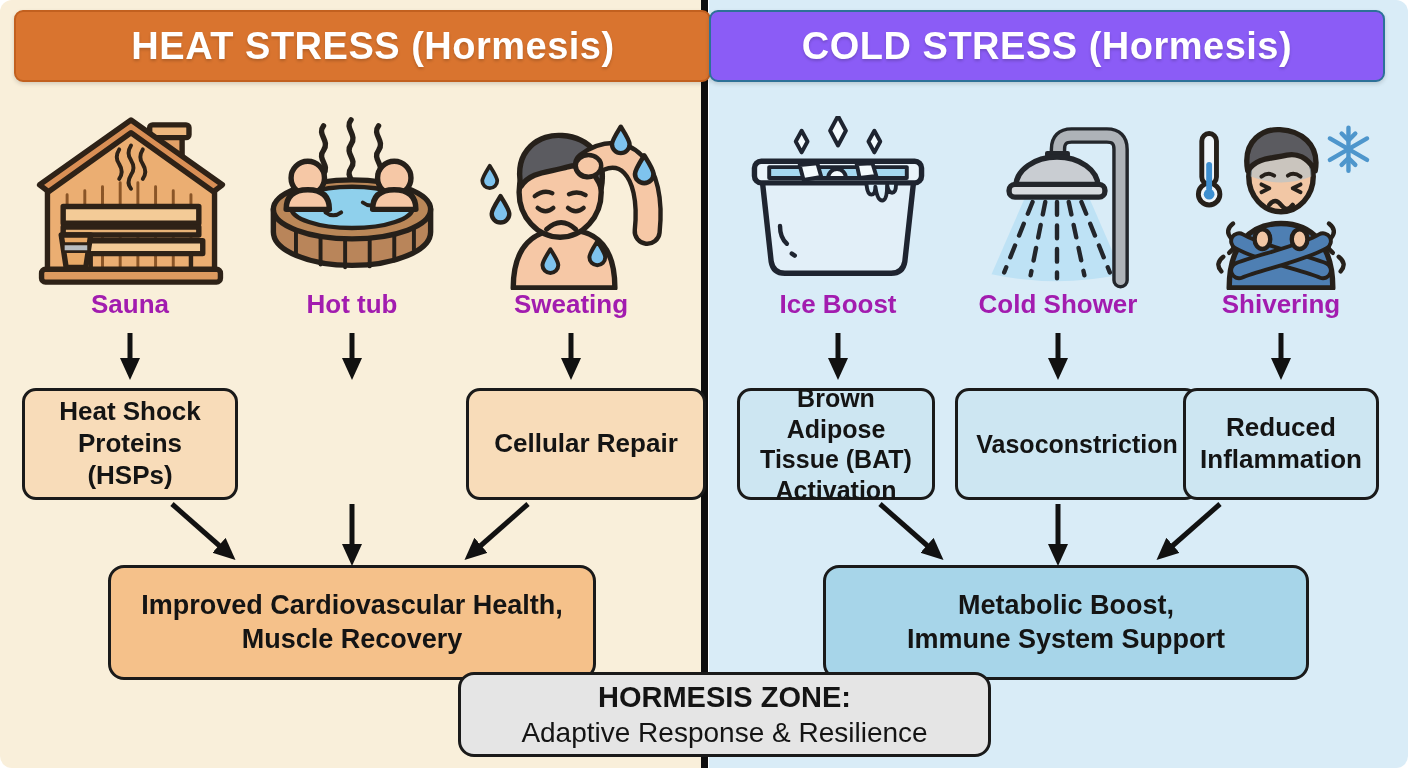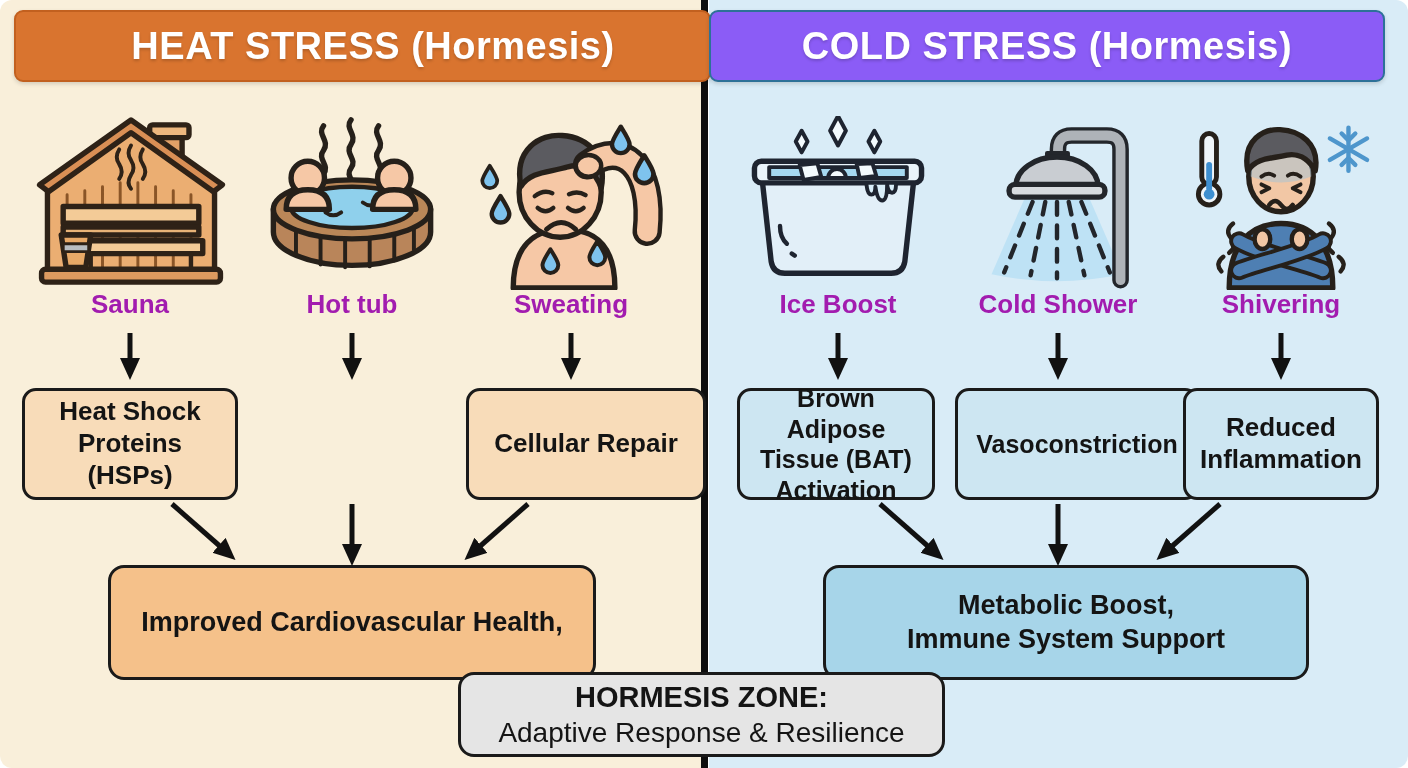--- a/index.html
+++ b/index.html
@@ -35,21 +35,21 @@
   .heat-box{background:#F8DCB9;}
   .cold-box{background:#CDE6F2;}
   .outcome{
     position:absolute;top:565px;height:115px;border:3px solid #1a1a1a;border-radius:16px;
     display:flex;flex-direction:column;align-items:center;justify-content:center;text-align:center;
     font-size:27px;font-weight:700;line-height:1.25;box-sizing:border-box;
   }
   #heat-outcome{left:108px;width:488px;background:#F5C18A;}
   #cold-outcome{left:815px;width:486px;background:#A7D5E9;margin-left:8px;}
   #hormesis{
-    position:absolute;left:458px;top:672px;width:487px;height:85px;z-index:5;
+    position:absolute;left:458px;top:672px;width:533px;height:85px;z-index:5;
     background:#E5E5E5;border:3px solid #1a1a1a;border-radius:16px;
     display:flex;flex-direction:column;align-items:center;justify-content:center;text-align:center;
     line-height:1.25;box-sizing:border-box;
   }
   #hormesis .l1{font-size:29px;font-weight:700;}
   #hormesis .l2{font-size:28px;font-weight:400;}
   #arrows{position:absolute;left:0;top:0;z-index:2;pointer-events:none;}
   .icon-wrap svg{display:block;}
 </style>
 </head>
@@ -242,20 +242,21 @@
   </svg>
 
   <div class="pbox heat-box" style="left:22px;width:216px">Heat Shock Proteins (HSPs)</div>
   <div class="pbox heat-box" style="left:466px;width:240px">Cellular Repair</div>
   <div class="pbox cold-box" style="left:737px;width:198px;font-size:25px">Brown Adipose Tissue (BAT) Activation</div>
   <div class="pbox cold-box" style="left:955px;width:244px;font-size:25px">Vasoconstriction</div>
   <div class="pbox cold-box" style="left:1183px;width:196px">Reduced Inflammation</div>
 
   <div class="outcome" id="heat-outcome">
     <span>Improved Cardiovascular Health,</span>
+    <span>Muscle Recovery</span>
   </div>
   <div class="outcome" id="cold-outcome">
     <span>Metabolic Boost,</span>
     <span>Immune System Support</span>
   </div>
 
   <div id="hormesis">
     <span class="l1">HORMESIS ZONE:</span>
     <span class="l2">Adaptive Response &amp; Resilience</span>
   </div>

